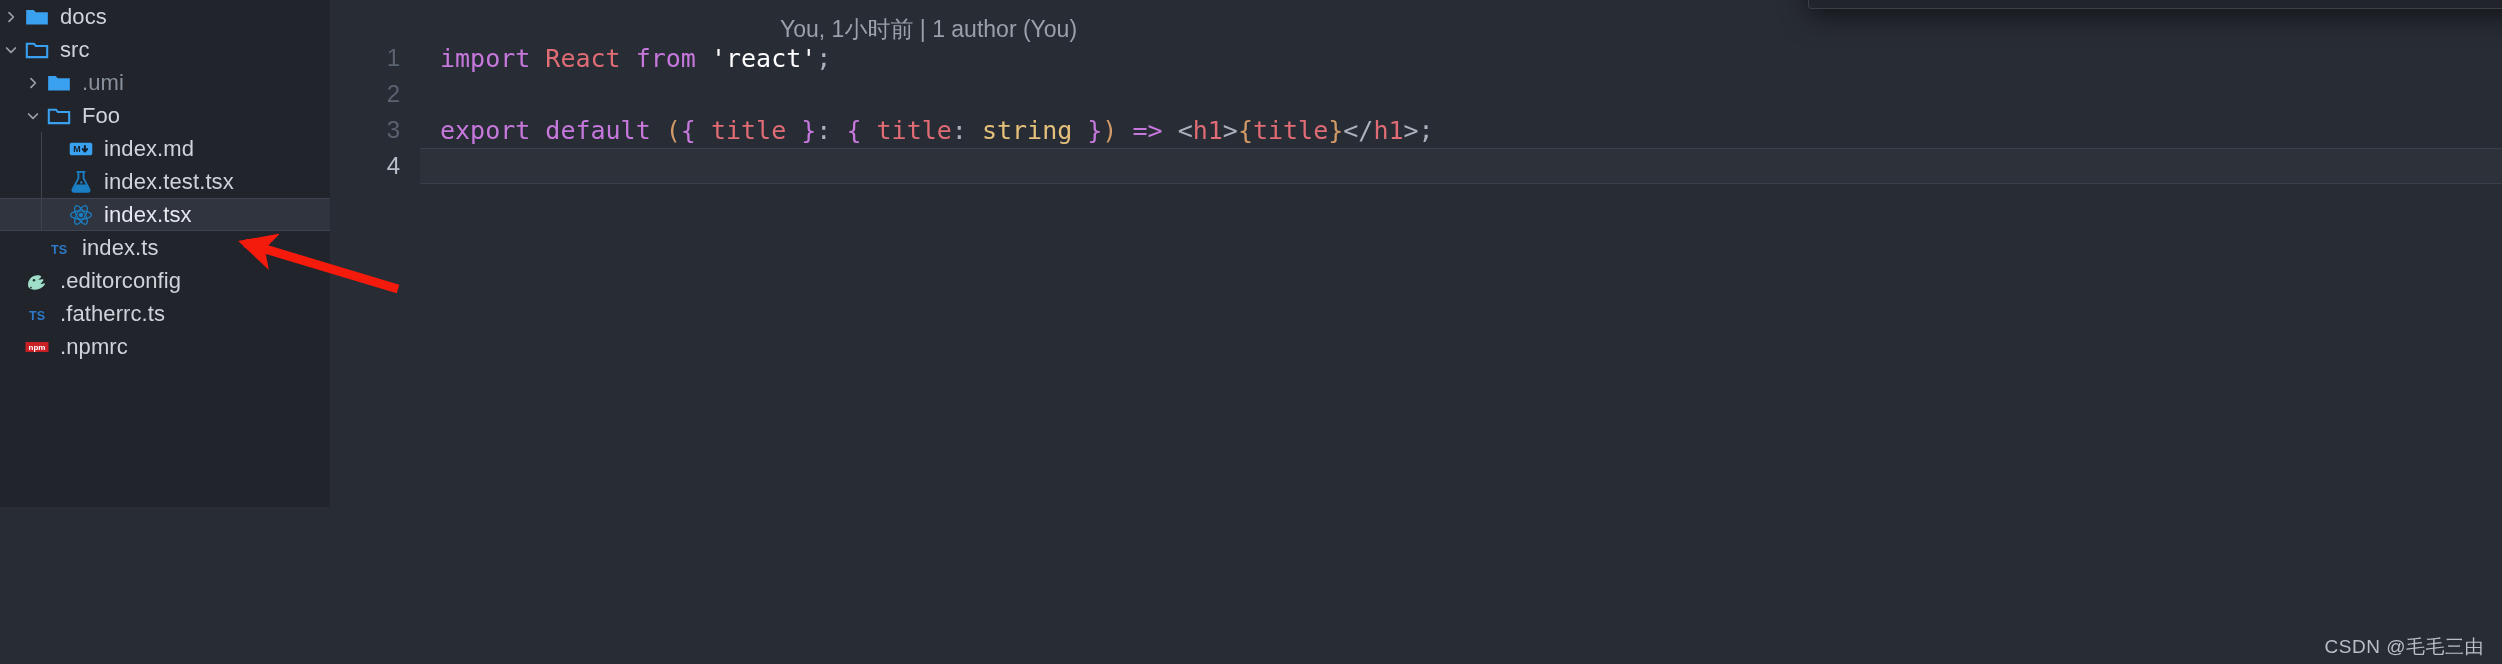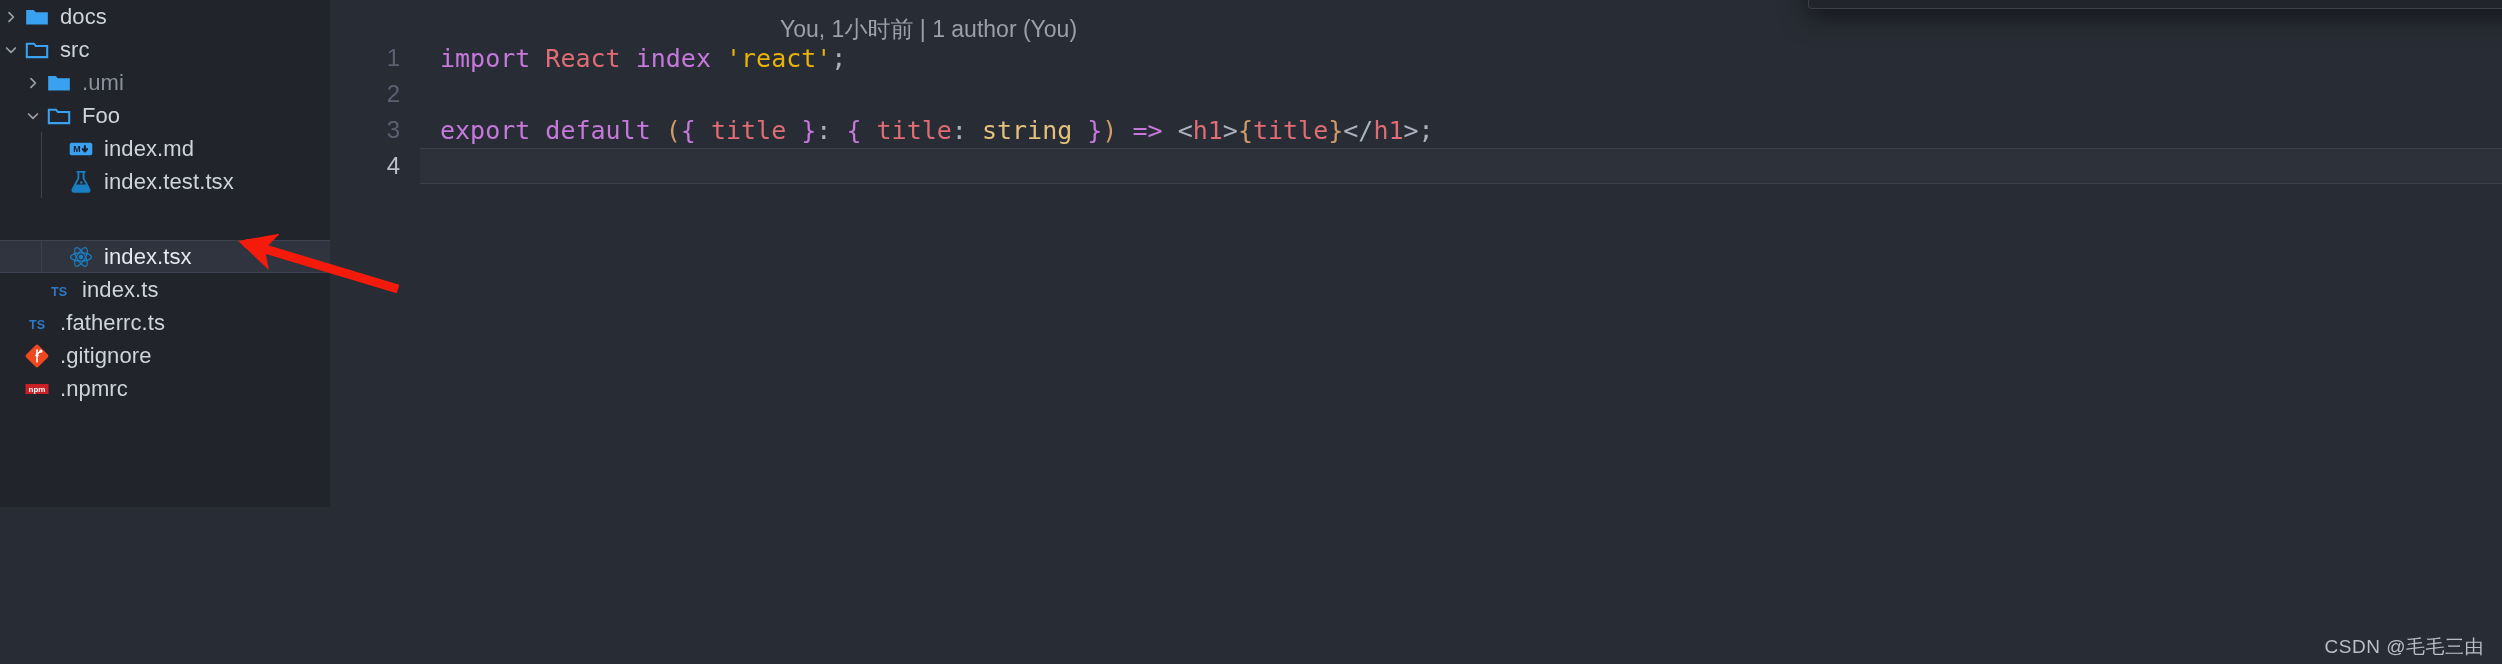--- a/index.html
+++ b/index.html
@@ -34,21 +34,20 @@
     display: flex;
     align-items: center;
     white-space: nowrap;
     cursor: pointer;
   }
   .tree-row.selected {
     background: #2f343e;
     border-top: 1px solid #3c4250;
     border-bottom: 1px solid #3c4250;
     height: 31px;
-    margin-top: 42px;
   }
   .twisty {
     width: 22px;
     flex: 0 0 22px;
     display: flex;
     align-items: center;
     justify-content: center;
     color: #8b949e;
   }
   .twisty svg { display:block; }
@@ -131,21 +130,21 @@
     background: #2c313a;
     height: 36px;
     display: flex;
     align-items: center;
     box-sizing: border-box;
     border-top: 1px solid #3a4049;
     border-bottom: 1px solid #3a4049;
   }
   .t-kw      { color: #c678dd; }
   .t-cls     { color: #e06c75; text-align: right; }
-  .t-str     { color: #eab308; text-align: right; }
+  .t-str     { color: #ffffff; text-align: right; }
   .t-punc    { color: #abb2bf; }
   .t-type    { color: #e5c07b; }
   .t-brace   { color: #d19a66; }
   .t-tagb    { color: #abb2bf; }
   .t-arrow   { color: #c678dd; }
 
   
   #float-panel {
     position: absolute;
     left: 1478px;
@@ -291,59 +290,57 @@
               <text x="12" y="17.4" text-anchor="middle" font-size="11.6" font-family="Liberation Sans, sans-serif" font-weight="bold" fill="#2d79c7">TS</text>
             </svg>
           </div>
           <div class="label">index.ts</div>
         </div>
         <div class="tree-row">
           <div style="width: 0px; flex: 0 0 0px;"></div>
           <div class="twisty"></div>
           <div class="icon-slot">
             <svg width="26" height="26" viewBox="0 0 24 24">
+              <path d="M4.2 17.8c-1.1-2.5-.4-6.3 2-8.6 2.6-2.5 6.4-3 8.8-2.1.9.3 1.1 1 .5 1.6l-2.4 2.2 3.9-.6c.9-.1 1.3.6.8 1.3l-2.6 3.3 3-.7c.9-.2 1.4.5.9 1.2-1.9 2.7-5.2 4.5-8.6 4.6-2.8.1-5.5-.7-6.3-2.2z" fill="#9fdec9"></path>
+              <circle cx="9.2" cy="11.3" r="1.15" fill="#223227"></circle>
+              <circle cx="6.4" cy="18.1" r="0.85" fill="#223227"></circle>
+            </svg>
+          </div>
+          <div class="label">.editorconfig</div>
+        </div>
+        <div class="tree-row">
+          <div style="width: 0px; flex: 0 0 0px;"></div>
+          <div class="twisty"></div>
+          <div class="icon-slot">
+            <svg width="26" height="26" viewBox="0 0 24 24">
               <text x="12" y="17.4" text-anchor="middle" font-size="11.6" font-family="Liberation Sans, sans-serif" font-weight="bold" fill="#2d79c7">TS</text>
             </svg>
           </div>
           <div class="label">.fatherrc.ts</div>
-        </div>
-        <div class="tree-row">
-          <div style="width: 0px; flex: 0 0 0px;"></div>
-          <div class="twisty"></div>
-          <div class="icon-slot">
-            <svg width="26" height="26" viewBox="0 0 24 24">
-              <rect x="4.1" y="4.1" width="15.8" height="15.8" rx="1.8" fill="#f0481e" transform="rotate(45 12 12)"></rect>
-              <path d="M12 6.6v10.8" stroke="#ffffff" stroke-width="1.5" stroke-linecap="round"></path>
-              <path d="M12 10.2l3.3-2.4" stroke="#ffffff" stroke-width="1.5" stroke-linecap="round"></path>
-              <circle cx="15.6" cy="7.5" r="1.45" fill="#ffffff"></circle>
-              <circle cx="12" cy="11.3" r="1.45" fill="#ffffff"></circle>
-            </svg>
-          </div>
-          <div class="label">.gitignore</div>
         </div>
         <div class="tree-row">
           <div style="width: 0px; flex: 0 0 0px;"></div>
           <div class="twisty"></div>
           <div class="icon-slot">
             <svg width="26" height="26" viewBox="0 0 24 24">
               <rect x="1.4" y="7.4" width="21.2" height="9.2" fill="#cb2026"></rect>
               <text x="12" y="14.8" text-anchor="middle" font-size="7.4" font-family="Liberation Sans, sans-serif" font-weight="bold" fill="#ffffff">npm</text>
             </svg>
           </div>
           <div class="label">.npmrc</div>
         </div>
       </div>
   </div>
 
   <div id="editor">
 
     <div id="blame">You, 1小时前 | 1 author (You)</div>
 
     <div class="code-area" id="code-area">
-        <div class="code-line"><div class="ln">1</div><div class="code-text"><span class="t-kw">import </span><span class="t-cls">React </span><span class="t-kw">index </span><span class="t-str">'react'</span><span class="t-punc">;</span></div></div>
+        <div class="code-line"><div class="ln">1</div><div class="code-text"><span class="t-kw">import </span><span class="t-cls">React </span><span class="t-kw">from </span><span class="t-str">'react'</span><span class="t-punc">;</span></div></div>
         <div class="code-line"><div class="ln">2</div><div class="code-text"></div></div>
         <div class="code-line"><div class="ln">3</div><div class="code-text"><span class="t-kw">export default </span><span class="t-brace">(</span><span class="t-kw">{ </span><span class="t-cls">title</span><span class="t-kw"> }</span><span class="t-punc">: </span><span class="t-kw">{ </span><span class="t-cls">title</span><span class="t-punc">: </span><span class="t-type">string</span><span class="t-kw"> }</span><span class="t-brace">)</span><span class="t-punc"> </span><span class="t-arrow">=&gt;</span><span class="t-punc"> </span><span class="t-tagb">&lt;</span><span class="t-cls">h1</span><span class="t-tagb">&gt;</span><span class="t-brace">{</span><span class="t-cls">title</span><span class="t-brace">}</span><span class="t-tagb">&lt;/</span><span class="t-cls">h1</span><span class="t-tagb">&gt;</span><span class="t-punc">;</span></div></div>
         <div class="code-line active"><div class="ln">4</div><div class="code-text"></div></div>
       </div>
 
     <div id="float-panel">
       
     </div>
   </div>
 

